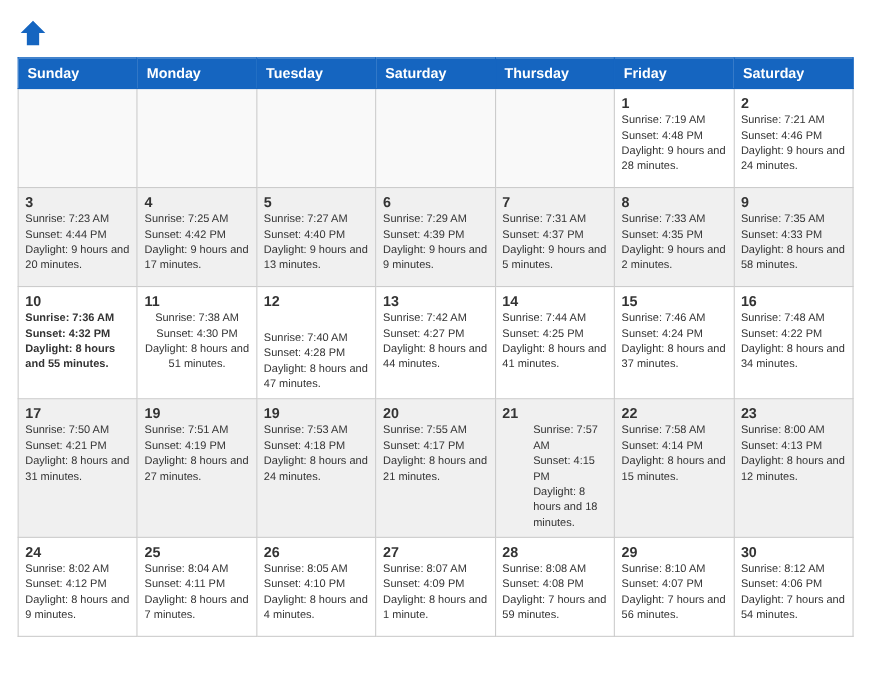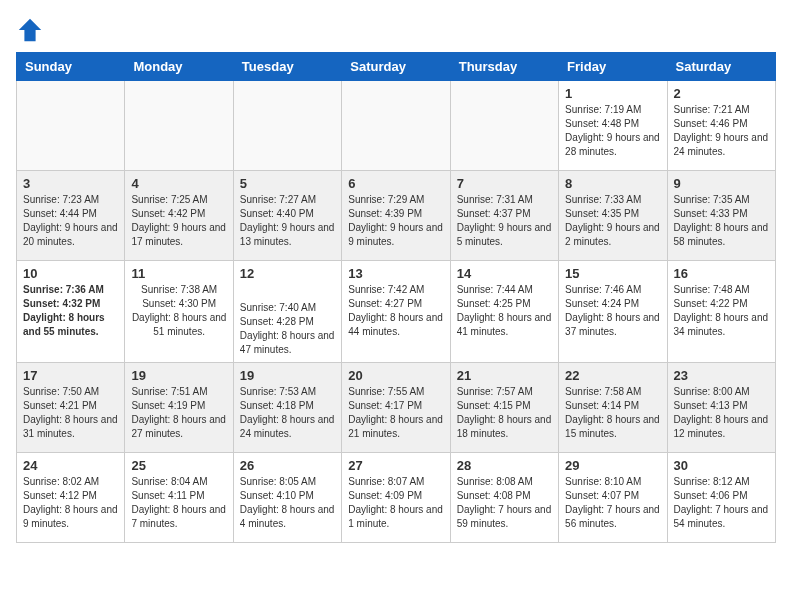--- a/index.html
+++ b/index.html
@@ -249,21 +249,21 @@
 Daylight: 8 hours and 24 minutes.</div>
         </td>
         <td>
           <span class="day-number">20</span>
           <div class="day-info" style="white-space: pre-line;">Sunrise: 7:55 AM
 Sunset: 4:17 PM
 Daylight: 8 hours and 21 minutes.</div>
         </td>
         <td>
           <span class="day-number">21</span>
-          <div class="day-info" style="white-space: pre-line;">Sunrise: 7:57 AM
+          <div class="day-info" style="white-space: pre-line; margin-left: 28px;">Sunrise: 7:57 AM
 Sunset: 4:15 PM
 Daylight: 8 hours and 18 minutes.</div>
         </td>
         <td>
           <span class="day-number">22</span>
           <div class="day-info" style="white-space: pre-line;">Sunrise: 7:58 AM
 Sunset: 4:14 PM
 Daylight: 8 hours and 15 minutes.</div>
         </td>
         <td>

